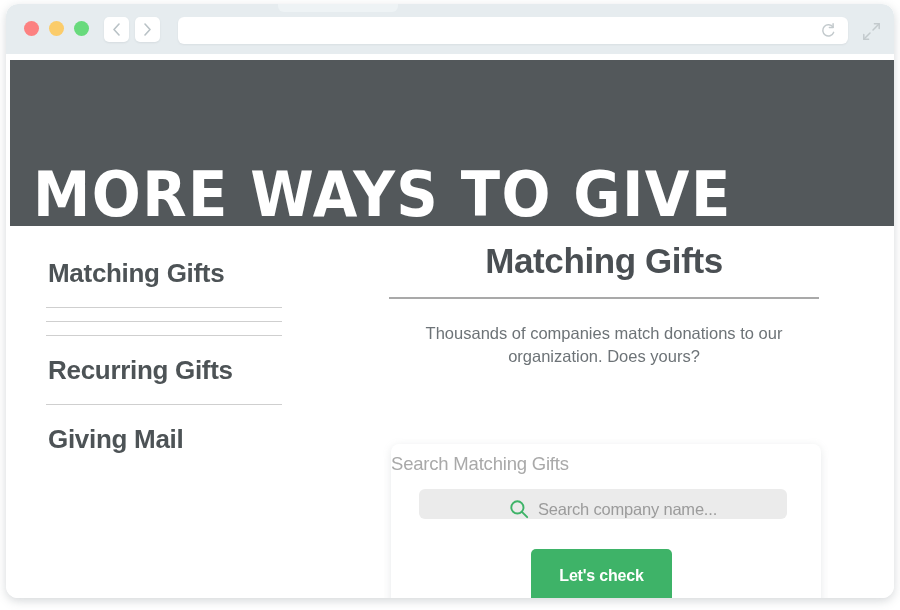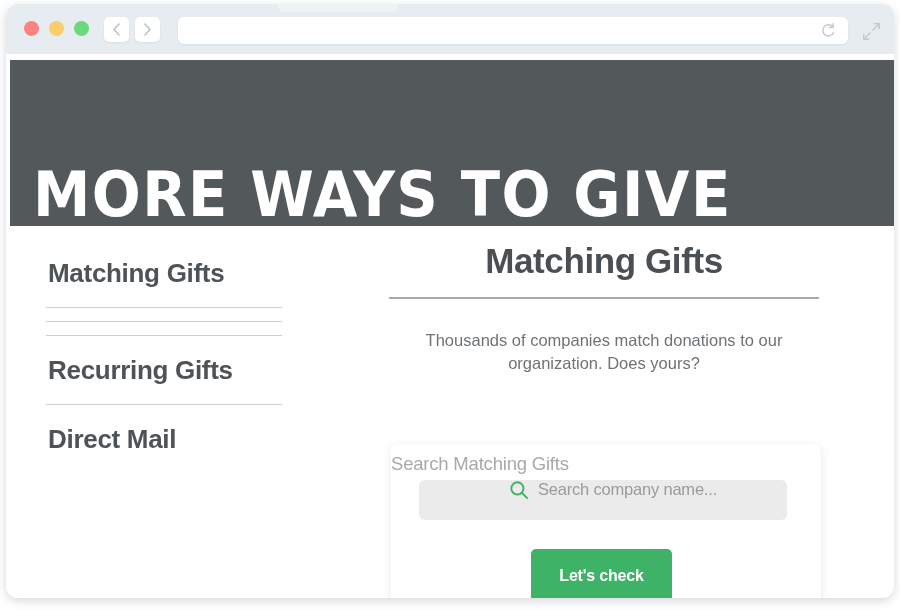--- a/index.html
+++ b/index.html
@@ -170,21 +170,21 @@
     letter-spacing: -0.4px;
     line-height: 1.1;
   }
   .main-rule {
     height: 2px;
     background: #a9a9a9;
     margin-top: 16px;
     width: 430px;
   }
   .main-desc {
-    margin-top: 30px;
+    margin-top: 23px;
     text-align: center;
     color: #6d7377;
     font-size: 16.5px;
     line-height: 1.42;
   }
 
   
   .search-card {
     position: absolute;
     left: 385px;
@@ -197,27 +197,27 @@
   }
   .card-label {
     color: #a9a9a9;
     font-size: 18.5px;
     padding-top: 9px;
     letter-spacing: -0.2px;
   }
   .search-field {
     position: absolute;
     left: 28px;
-    top: 36px;
+    top: 45px;
     width: 368px;
-    height: 40px;
+    height: 30px;
     background: #ebebeb;
     border-radius: 6px;
     display: flex;
-    align-items: flex-start;
+    align-items: flex-end;
   }
   .search-icon-wrap {
     margin-left: 90px;
     display: flex;
     align-items: center;
   }
   .search-placeholder {
     margin-left: 9px;
     color: #9b9b9b;
     font-size: 16.5px;
@@ -289,21 +289,21 @@
       <div class="hero-title">MORE WAYS TO GIVE</div>
     </div>
 
     <div class="sidebar">
       <div class="side-item">Matching Gifts</div>
       <div class="side-sep"></div>
       <div class="side-sep"></div>
       <div class="side-sep"></div>
       <div class="side-item">Recurring Gifts</div>
       <div class="side-sep"></div>
-      <div class="side-item">Direct Mail</div>
+      <div class="side-item">Giving Mail</div>
     </div>
 
     <div class="main-col">
       <div class="main-title">Matching Gifts</div>
       <div class="main-rule"></div>
       <div class="main-desc">Thousands of companies match donations to our organization. Does yours?</div>
     </div>
 
     <div class="search-card">
       <div class="card-label">Search Matching Gifts</div>

